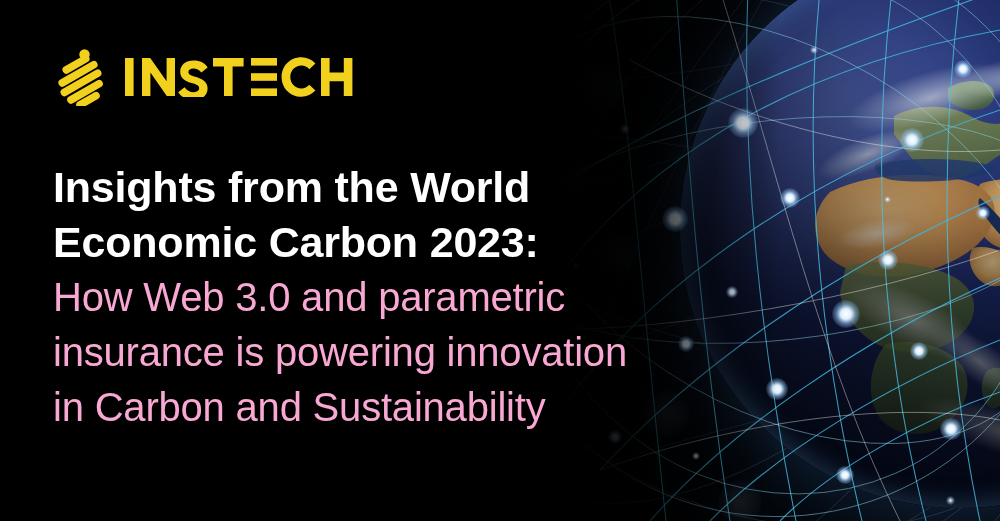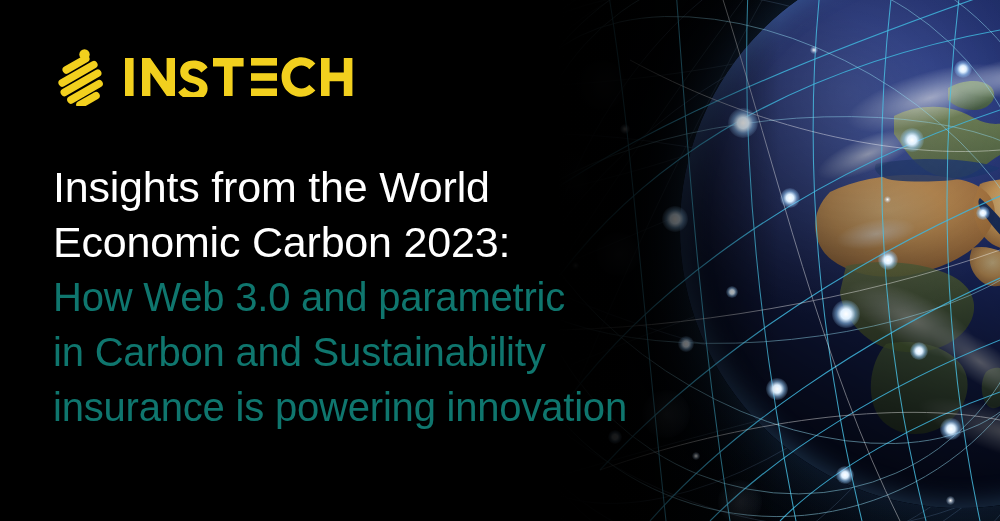--- a/index.html
+++ b/index.html
@@ -128,26 +128,26 @@
 
   
   .copy {
     position:absolute;
     left:53px; top:160px;
     width:730px;
   }
   .headline {
     color:#ffffff;
     font-size:43px;
-    font-weight:normal;
+    font-weight:bold;
     line-height:55px;
     letter-spacing:-0.2px;
   }
   .subhead {
-    color:#0f766e;
+    color:#f9a8d4;
     font-size:40px;
     font-weight:300;
     line-height:55px;
     letter-spacing:-0.2px;
   }
   .headline div, .subhead div { white-space:nowrap; }
 </style>
 </head>
 <body>
 
@@ -392,18 +392,18 @@
     </span>
   </div>
 
   <div class="copy">
     <div class="headline">
       <div>Insights from the World</div>
       <div>Economic Carbon 2023:</div>
     </div>
     <div class="subhead">
       <div>How Web 3.0 and parametric</div>
+      <div>insurance is powering innovation</div>
       <div>in Carbon and Sustainability</div>
-      <div>insurance is powering innovation</div>
     </div>
   </div>
 
 </div>
 
 </body></html>

